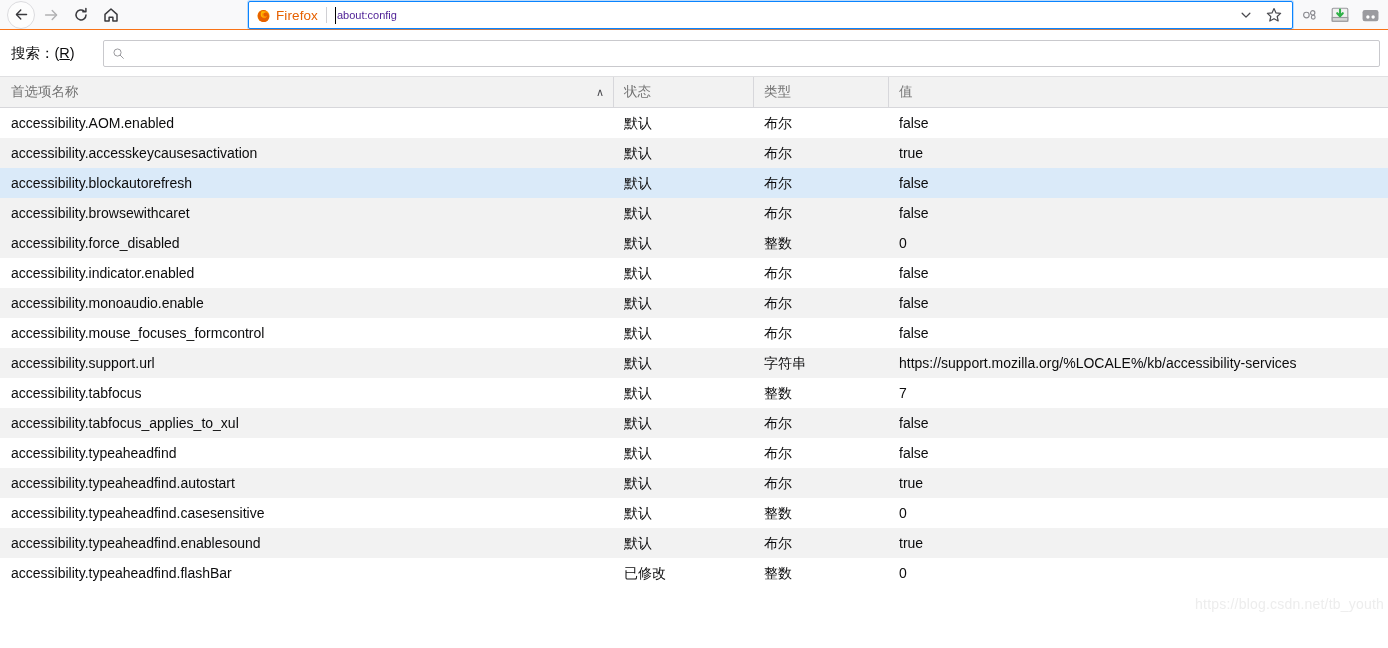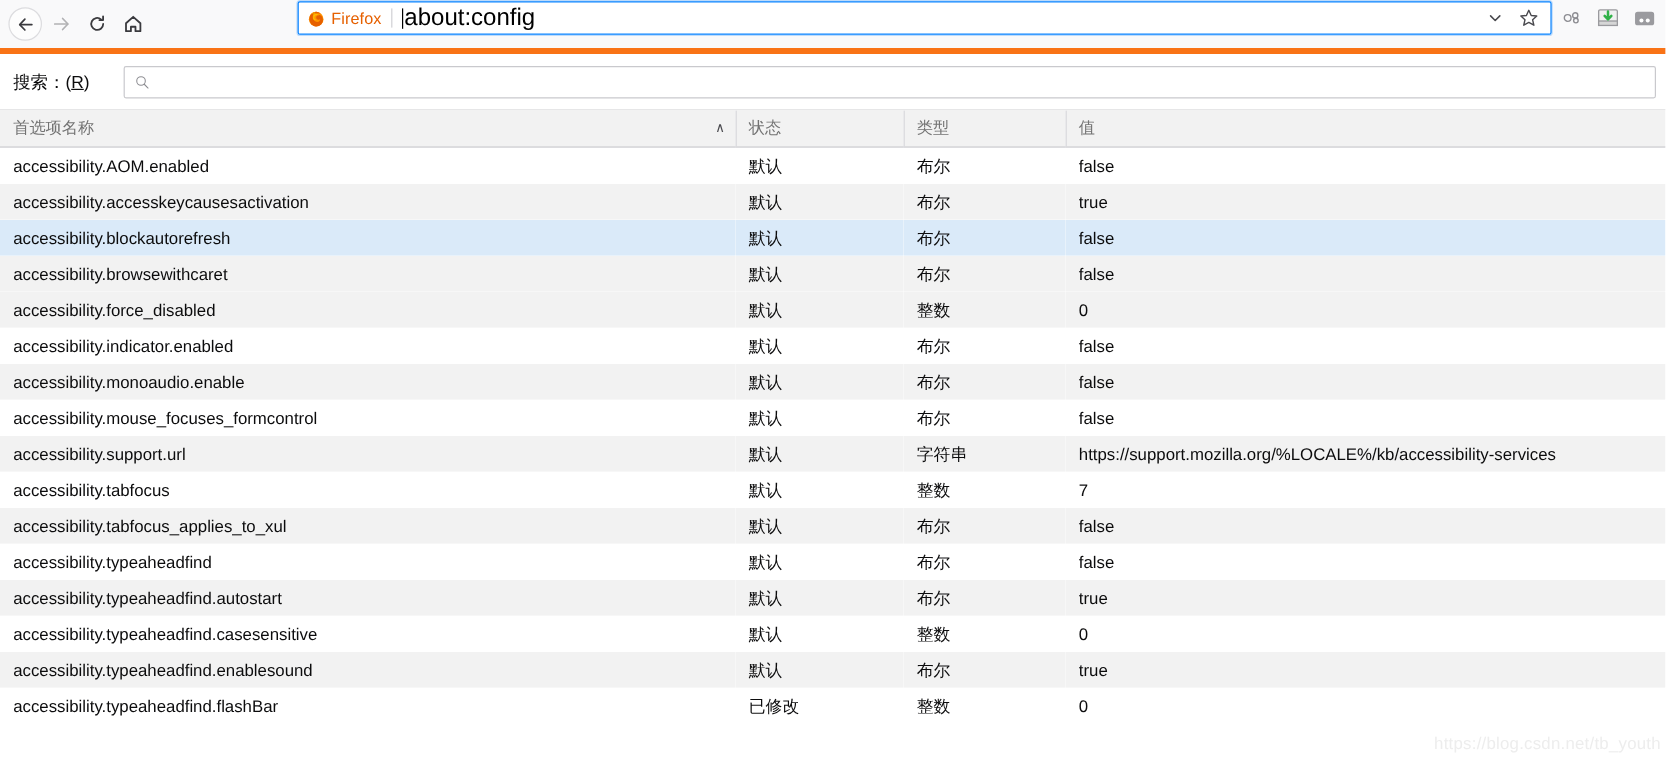--- a/index.html
+++ b/index.html
@@ -11,23 +11,23 @@
     width: 1388px;
     height: 648px;
     overflow: hidden;
     font-family: "Liberation Sans", "DejaVu Sans", sans-serif;
     color: #0c0c0d;
     -webkit-font-smoothing: antialiased;
   }
 
   
   .toolbar {
-    height: 45px;
+    height: 30px;
     background: #f9f9fa;
-    border-bottom: 5px solid #f97316;
+    border-bottom: 1px solid #f97316;
     display: flex;
     align-items: center;
     padding: 0 6px;
     box-sizing: border-box;
     position: relative;
     text-align: right;
   }
   .nav-btn {
     width: 30px;
     height: 26px;
@@ -103,22 +103,22 @@
     position: relative;
   }
   .caret {
     width: 1px;
     height: 17px;
     background: #000;
     margin-right: 1px;
     flex: 0 0 auto;
   }
   .url-text {
-    font-size: 20px;
-    color: #000000;
+    font-size: 11px;
+    color: #4c1d95;
     white-space: nowrap;
   }
   .url-icons {
     display: flex;
     align-items: center;
     gap: 2px;
     padding-right: 5px;
     flex: 0 0 auto;
   }
   .url-icon-btn {

